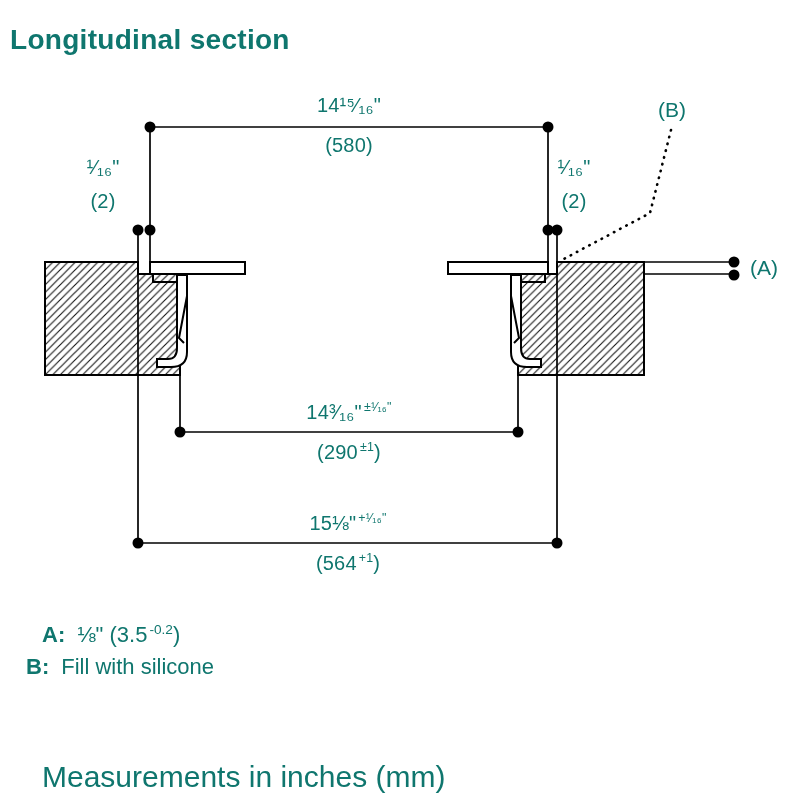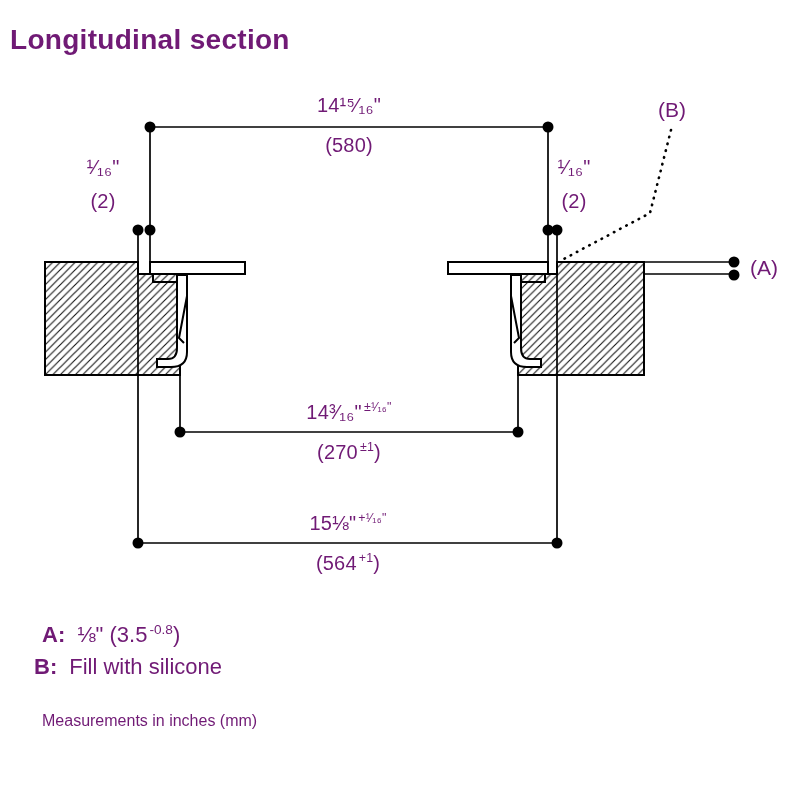--- a/index.html
+++ b/index.html
@@ -17,21 +17,21 @@
     overflow: hidden;
   }
   .drawing {
     position: absolute;
     left: 0;
     top: 0;
   }
   .label {
     position: absolute;
     white-space: nowrap;
-    color: #701a75;
+    color: #0f766e;
     text-align: right;
   }
   .center {
     transform: translateX(-50%);
   }
   .title {
     font-size: 28px;
     font-weight: bold;
     letter-spacing: 0.3px;
   }
@@ -49,21 +49,22 @@
   .legend-row {
     font-size: 22px;
   }
   .legend-key {
     font-weight: bold;
   }
   .legend-val {
     margin-left: 12px;
   }
   .note {
-    font-size: 16px;
+    font-size: 30px;
+    margin-top: 48px;
   }
 </style>
 </head>
 <body>
 
 <div class="stage">
 
   <svg class="drawing" width="800" height="800" viewBox="0 0 800 800">
     <defs>
       <pattern id="hatch" width="7.5" height="7.5" patternUnits="userSpaceOnUse">
@@ -134,34 +135,34 @@
   <div class="label dim center" style="left:103px; top:156px">¹⁄₁₆"</div>
   <div class="label dim center" style="left:103px; top:190px">(2)</div>
 
   <div class="label dim center" style="left:574px; top:156px">¹⁄₁₆"</div>
   <div class="label dim center" style="left:574px; top:190px">(2)</div>
 
   <div class="label dim center" style="left:349px; top:400px">
     <span>14³⁄₁₆"</span><sup>±¹⁄₁₆"</sup>
   </div>
   <div class="label dim center" style="left:349px; top:440px">
-    <span>(270</span><sup>±1</sup><span>)</span>
+    <span>(290</span><sup>±1</sup><span>)</span>
   </div>
 
   <div class="label dim center" style="left:348px; top:511px">
     <span>15⅛"</span><sup>+¹⁄₁₆"</sup>
   </div>
   <div class="label dim center" style="left:348px; top:551px">
     <span>(564</span><sup>+1</sup><span>)</span>
   </div>
 
   <div class="label callout" style="left:658px; top:98px">(B)</div>
   <div class="label callout" style="left:750px; top:256px">(A)</div>
 
   <div class="label legend-row" style="left:42px; top:622px">
-    <span class="legend-key">A:</span><span class="legend-val"><span>⅛" (3.5</span><sup>-0.8</sup><span>)</span></span>
+    <span class="legend-key">A:</span><span class="legend-val"><span>⅛" (3.5</span><sup>-0.2</sup><span>)</span></span>
   </div>
-  <div class="label legend-row" style="left:34px; top:654px">
+  <div class="label legend-row" style="left:26px; top:654px">
     <span class="legend-key">B:</span><span class="legend-val">Fill with silicone</span>
   </div>
   <div class="label note" style="left:42px; top:712px">Measurements in inches (mm)</div>
 
 </div>
 
 </body></html>

